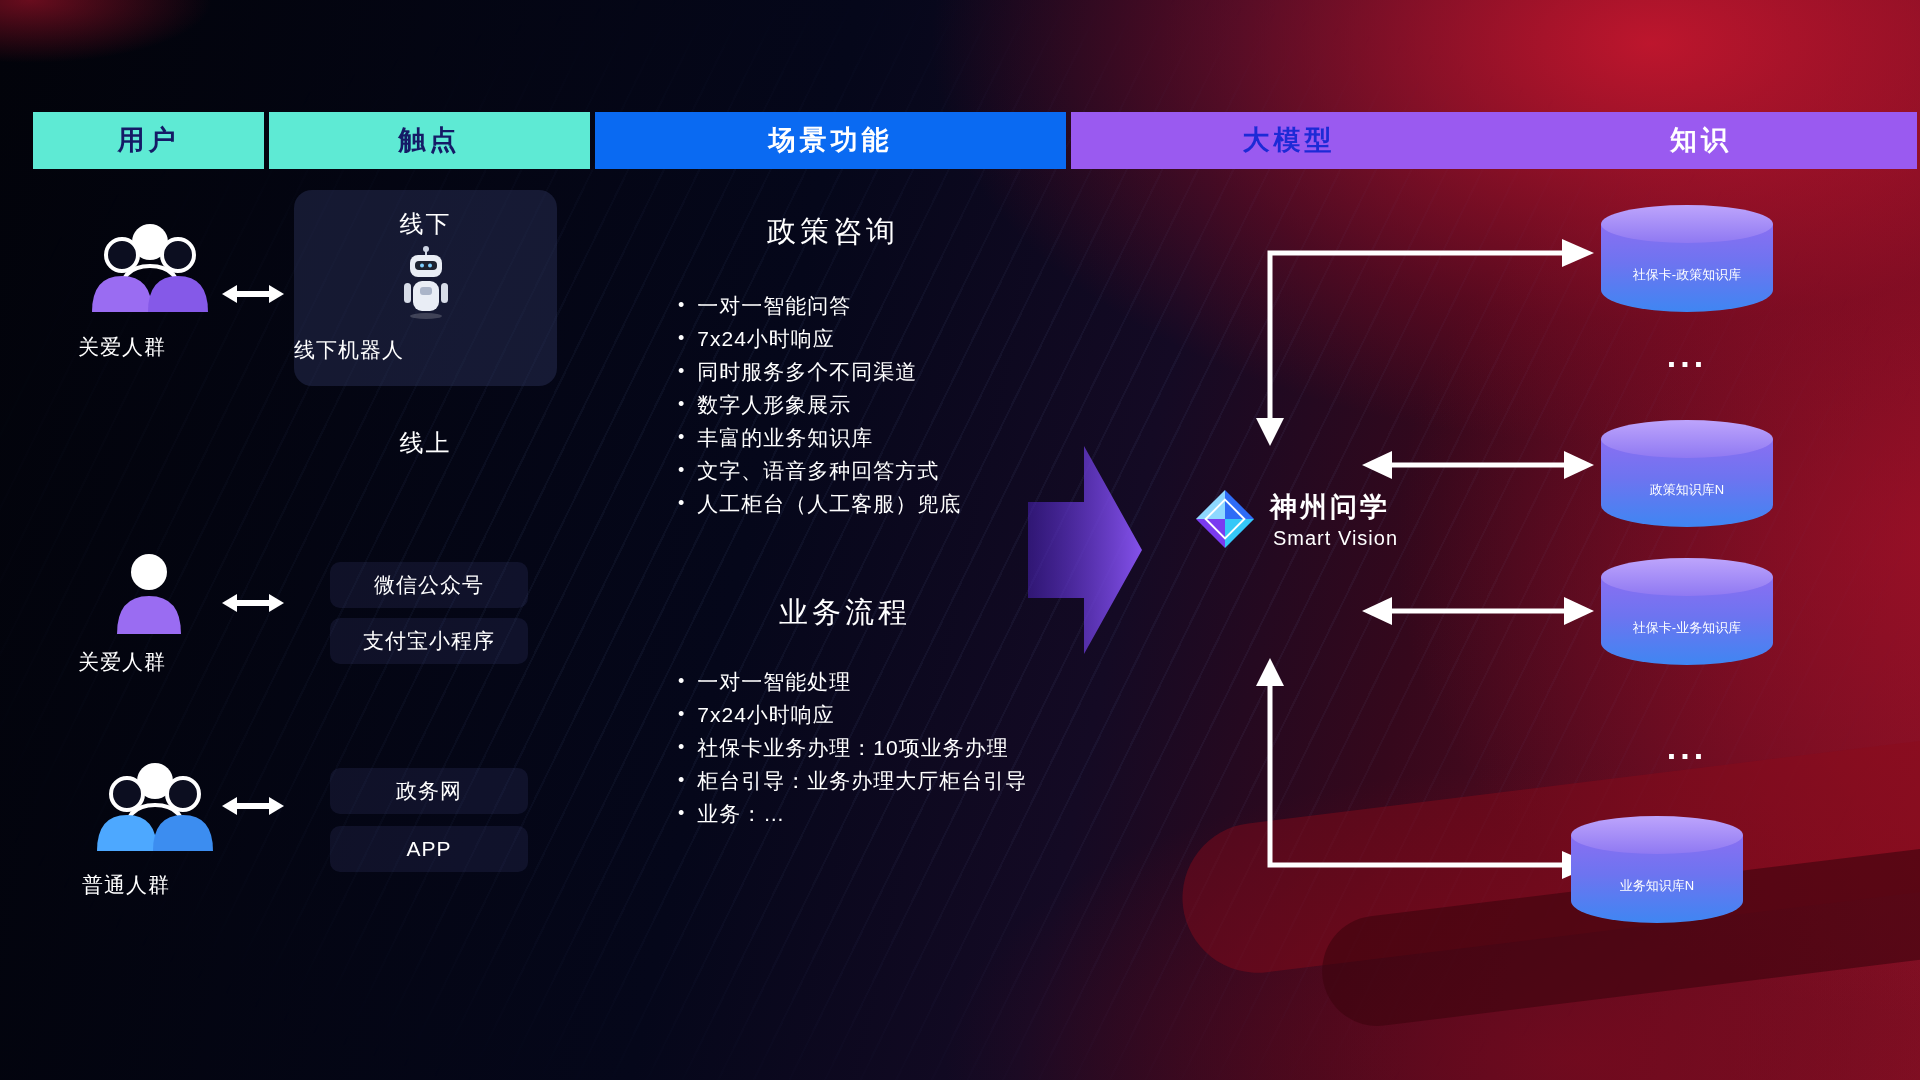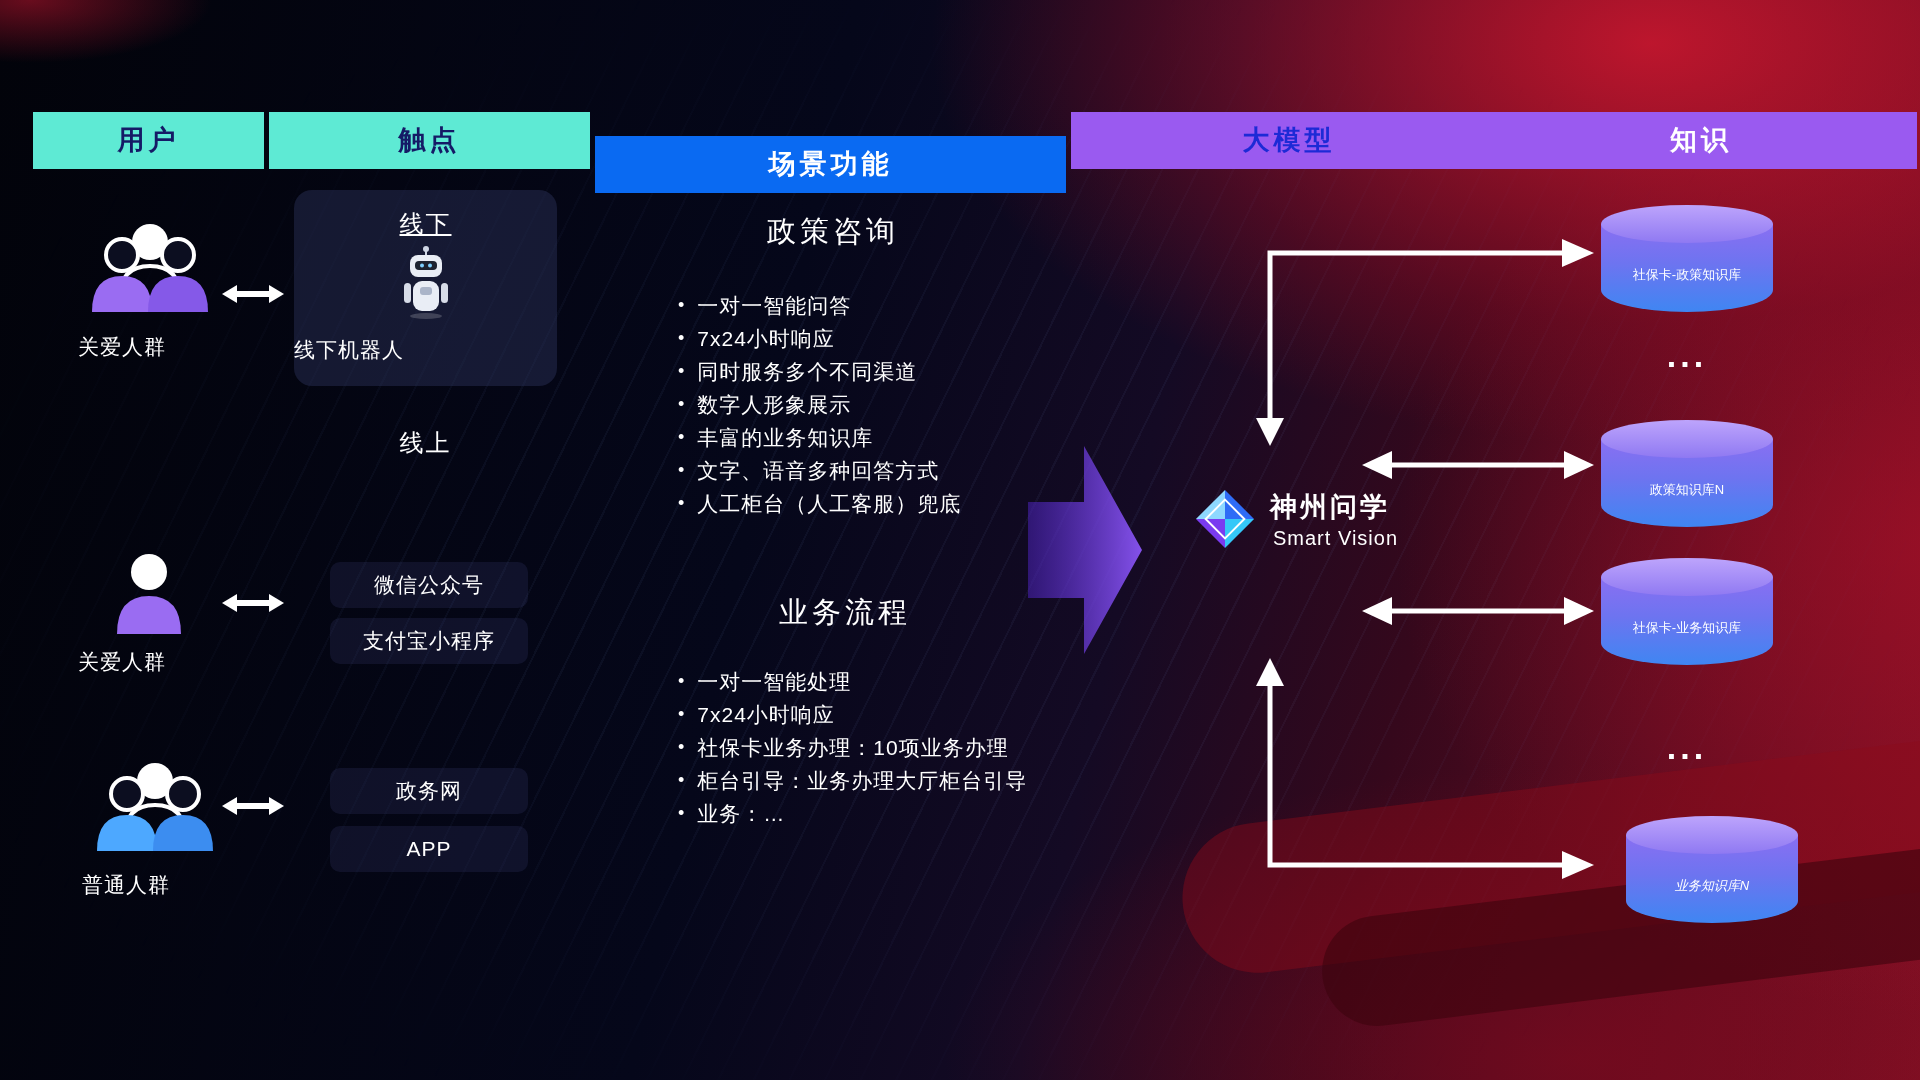--- a/index.html
+++ b/index.html
@@ -60,21 +60,21 @@
 </style>
 </head>
 <body>
 
 <div class="abs streaks"></div>
 <div class="abs swoosh-a"></div>
 <div class="abs swoosh-b"></div>
 
 <div class="hdr hdr-white" style="left:33px;width:231px;">用户</div>
 <div class="hdr hdr-white" style="left:269px;width:321px;">触点</div>
-<div class="hdr hdr-blue" style="left:595px;width:471px;margin-top:24px;">场景功能</div>
+<div class="hdr hdr-blue" style="left:595px;width:471px;">场景功能</div>
 <div class="hdr hdr-purple-blue" style="left:1071px;width:436px;">大模型</div>
 <div class="hdr hdr-purple" style="left:1477px;width:432px;padding-left:8px;">知识</div>
 
 <div class="abs layer" style="left:86px;top:218px;">
   <svg width="128" height="100" viewBox="0 0 128 100">
     <circle cx="64" cy="24" r="18" fill="#ffffff"></circle>
     <path d="M34 80 q0 -32 30 -32 q30 0 30 32 z" fill="none" stroke="#ffffff" stroke-width="4"></path>
     <circle cx="36" cy="37" r="16" fill="#0c0e20" stroke="#ffffff" stroke-width="4"></circle>
     <path d="M6 94 q0 -36 30 -36 q30 0 30 36 z" fill="#9a6cf2"></path>
     <circle cx="92" cy="37" r="16" fill="#0c0e20" stroke="#ffffff" stroke-width="4"></circle>
@@ -121,21 +121,21 @@
 
 <div class="abs layer" style="left:222px;top:795px;">
   <svg width="62" height="22" viewBox="0 0 62 22">
     <line x1="13" y1="11" x2="49" y2="11" stroke="#ffffff" stroke-width="6"></line>
     <polygon points="0,11 15,2 15,20" fill="#ffffff"></polygon>
     <polygon points="62,11 47,2 47,20" fill="#ffffff"></polygon>
   </svg>
 </div>
 
 <div class="offline-box">
-  <div class="tp-title abs" style="left:0;right:0;top:18px;text-decoration:underline;">线下</div>
+  <div class="tp-title abs" style="left:0;right:0;top:18px;">线下</div>
   <div class="abs" style="left:50%;top:54px;transform:translateX(-50%);">
     <svg width="60" height="78" viewBox="0 0 60 78">
       <circle cx="30" cy="5" r="3" fill="#cfd6e4"></circle>
       <line x1="30" y1="7" x2="30" y2="12" stroke="#cfd6e4" stroke-width="2"></line>
       <rect x="14" y="11" width="32" height="22" rx="8" fill="#e9edf5"></rect>
       <rect x="19" y="17" width="22" height="9" rx="4" fill="#1d2330"></rect>
       <circle cx="26" cy="21.5" r="2" fill="#7fd0ff"></circle>
       <circle cx="34" cy="21.5" r="2" fill="#7fd0ff"></circle>
       <rect x="17" y="37" width="26" height="30" rx="9" fill="#e9edf5"></rect>
       <rect x="24" y="43" width="12" height="8" rx="3" fill="#aab4c8"></rect>
@@ -230,18 +230,18 @@
       <span>政策知识库N</span>
     </div>
 </div>
 <div class="db" style="left:1601px;top:558px;">
   <div class="db-top"></div>
   <div class="db-body">
       <span>社保卡-业务知识库</span>
     </div>
 </div>
 <div class="dots" style="left:1601px;top:728px;">...</div>
-<div class="db" style="left:1626px;top:816px;font-style:italic;">
+<div class="db" style="left:1571px;top:816px;">
   <div class="db-top"></div>
   <div class="db-body">
       <span>业务知识库N</span>
     </div>
 </div>
 
 </body></html>

